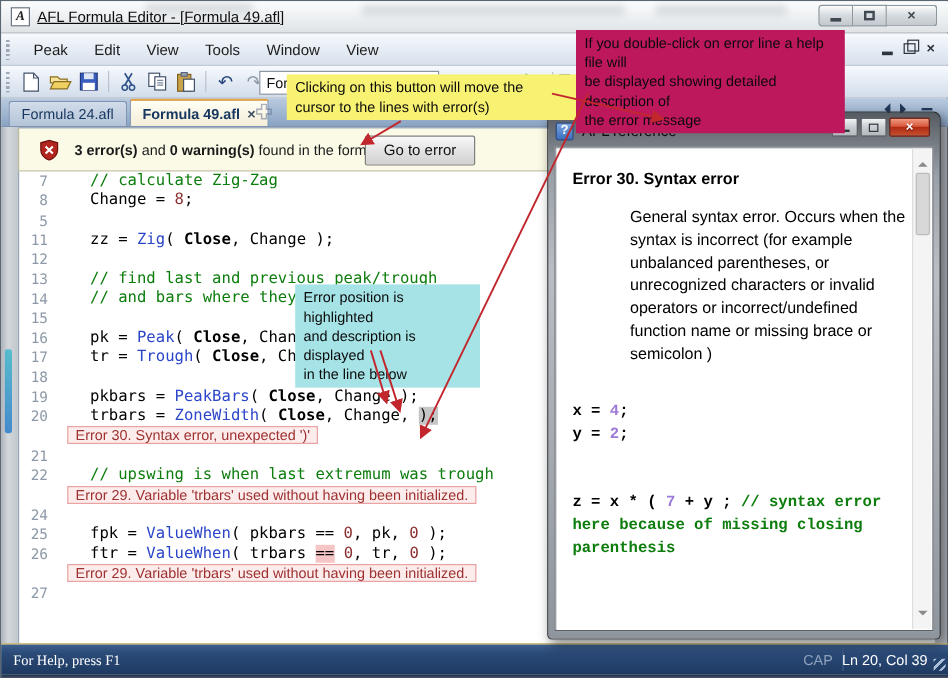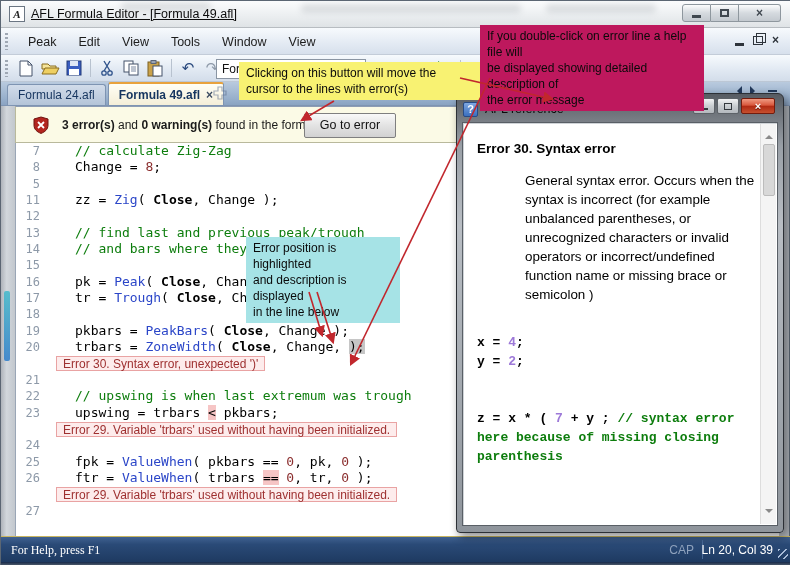--- a/index.html
+++ b/index.html
@@ -306,21 +306,20 @@
         <div class="ed-row"><span class="gut">14</span><span class="code"><span class="sc">// and bars where they occurred</span></span></div>
         <div class="ed-row"><span class="gut">15</span><span class="code"></span></div>
         <div class="ed-row"><span class="gut">16</span><span class="code"><span class="sd">pk = </span><span class="sf">Peak</span><span class="sd">( </span><span class="sb">Close</span><span class="sd">, Change );</span></span></div>
         <div class="ed-row"><span class="gut">17</span><span class="code"><span class="sd">tr = </span><span class="sf">Trough</span><span class="sd">( </span><span class="sb">Close</span><span class="sd">, Change );</span></span></div>
         <div class="ed-row"><span class="gut">18</span><span class="code"></span></div>
         <div class="ed-row"><span class="gut">19</span><span class="code"><span class="sd">pkbars = </span><span class="sf">PeakBars</span><span class="sd">( </span><span class="sb">Close</span><span class="sd">, Change );</span></span></div>
         <div class="ed-row"><span class="gut">20</span><span class="code"><span class="sd">trbars = </span><span class="sf">ZoneWidth</span><span class="sd">( </span><span class="sb">Close</span><span class="sd">, Change, </span><span class="hlg">);</span></span></div>
         <div class="ed-row"><span class="gut"></span><span class="err-box">Error 30. Syntax error, unexpected ')'</span></div>
         <div class="ed-row"><span class="gut">21</span><span class="code"></span></div>
         <div class="ed-row"><span class="gut">22</span><span class="code"><span class="sc">// upswing is when last extremum was trough</span></span></div>
-        <div class="ed-row"><span class="gut">23</span><span class="code"><span class="sd">upswing = trbars </span><span class="hlp">&lt;</span><span class="sd"> pkbars;</span></span></div>
         <div class="ed-row"><span class="gut"></span><span class="err-box">Error 29. Variable 'trbars' used without having been initialized.</span></div>
         <div class="ed-row"><span class="gut">24</span><span class="code"></span></div>
         <div class="ed-row"><span class="gut">25</span><span class="code"><span class="sd">fpk = </span><span class="sf">ValueWhen</span><span class="sd">( pkbars == </span><span class="sn">0</span><span class="sd">, pk, </span><span class="sn">0</span><span class="sd"> );</span></span></div>
         <div class="ed-row"><span class="gut">26</span><span class="code"><span class="sd">ftr = </span><span class="sf">ValueWhen</span><span class="sd">( trbars </span><span class="hlp">==</span><span class="sd"> </span><span class="sn">0</span><span class="sd">, tr, </span><span class="sn">0</span><span class="sd"> );</span></span></div>
         <div class="ed-row"><span class="gut"></span><span class="err-box">Error 29. Variable 'trbars' used without having been initialized.</span></div>
         <div class="ed-row"><span class="gut">27</span><span class="code"></span></div>
       </div>
   </div>
 
   <div class="statusbar">

